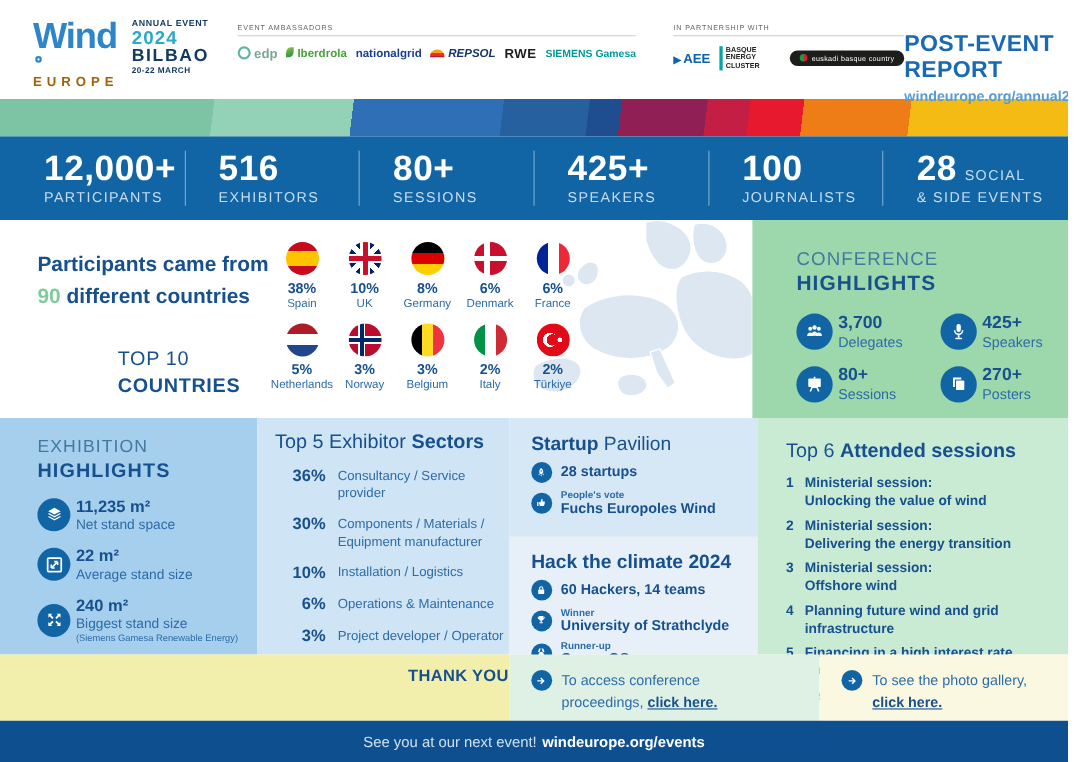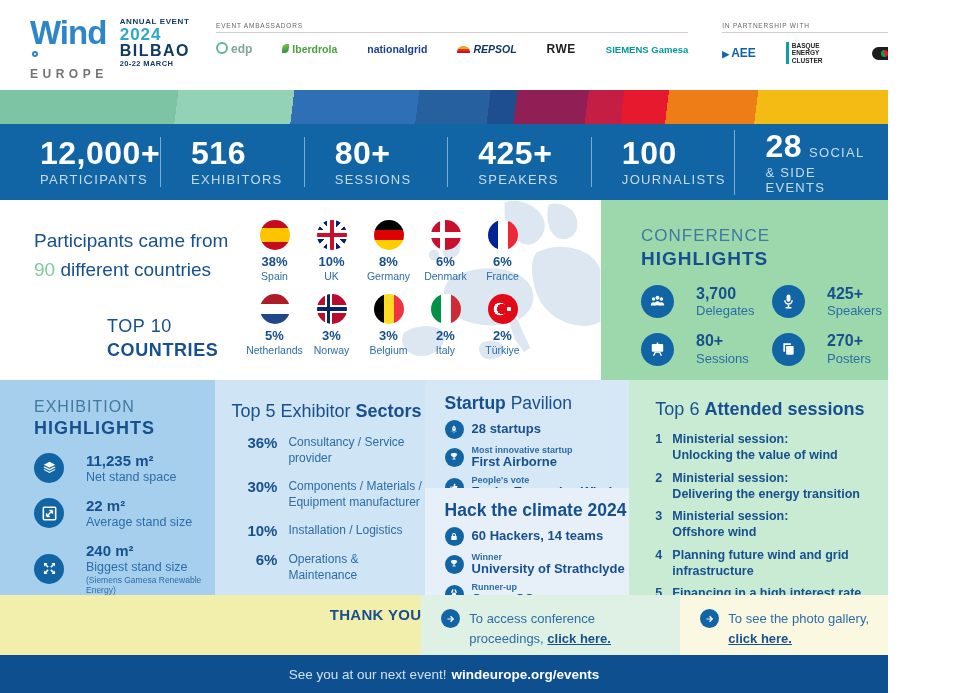--- a/index.html
+++ b/index.html
@@ -4,36 +4,36 @@
 <style>
   :root{
     --stats-bar:#1265a5; --footer-bar:#0d4f8f; --text-dark:#17508e; --text-mid:#2d6ca8;
     --conference-green:#9cd8ab; --sessions-green:#c9ebd4; --exhibition-blue:#a6cfee;
     --sectors-blue:#cfe4f4; --startup-blue:#d6e7f5; --hack-blue:#e7f0f8;
     --thanks-yellow:#f2efad; --gallery-cream:#fbf8e1; --proceedings-green:#dff1e4;
     --accent-green:#7fcb9b;
   }
   *{margin:0;padding:0;box-sizing:border-box}
   html,body{font-family:"Liberation Sans",sans-serif;}
-  #page{width:888px;height:693px;position:relative;background:#fff;overflow:hidden}
+  #page{width:971px;height:693px;position:relative;background:#fff;overflow:hidden}
 
   
   .header{height:90px;display:flex;align-items:flex-start;padding:16px 28px 0 30px}
   .wind-logo{line-height:1}
   .wind{font-size:33px;font-weight:bold;color:#2e86c8;letter-spacing:-1px}
   .wind-dot{display:inline-block;width:6px;height:6px;border:2.5px solid #2e86c8;border-radius:50%;vertical-align:top;margin:2px 0 0 2px}
-  .europe{font-size:12px;font-weight:bold;color:#737373;letter-spacing:4.5px;margin-top:3px}
+  .europe{font-size:12px;font-weight:bold;color:#a16207;letter-spacing:4.5px;margin-top:3px}
   .badge{margin-left:12px;line-height:1.02;padding-top:2px}
   .badge .b1{font-size:8px;font-weight:bold;color:#123a63;letter-spacing:.6px}
   .badge .b2{font-size:17px;font-weight:bold;color:#2aa9c9;letter-spacing:1px}
   .badge .b3{font-size:16px;font-weight:bold;color:#123a63;letter-spacing:1.5px}
   .badge .b4{font-size:7.5px;font-weight:bold;color:#123a63;letter-spacing:.4px}
   .logo-group{display:flex;margin-left:26px;flex-direction:column;padding-top:6px}
   .logo-label{font-size:6.5px;letter-spacing:.8px;color:#666;border-bottom:1px solid #cfcfcf;padding-bottom:3px;margin-bottom:9px}
-  .logo-row{display:flex;align-items:center;gap:30px}
+  .logo-row{display:flex;align-items:center;gap:8px}
   .amb,.part{font-size:10.5px;white-space:nowrap}
   .amb[data-variant="edp"]{color:#7fa595;font-weight:bold;font-size:12px}
   .amb[data-variant="edp"]::before{content:'';display:inline-block;width:8px;height:8px;border:2px solid #5fb79a;border-radius:50%;margin-right:3px;vertical-align:-1px}
   .amb[data-variant="iberdrola"]{color:#4ba13e;font-weight:bold}
   .amb[data-variant="iberdrola"]::before{content:'';display:inline-block;width:7px;height:9px;background:linear-gradient(160deg,#8fc641,#1f8a4c);border-radius:60% 0 60% 0;margin-right:3px}
   .amb[data-variant="nationalgrid"]{color:#1b3f93;font-weight:bold}
   .amb[data-variant="repsol"]{color:#13366b;font-weight:bold;font-style:italic}
   .amb[data-variant="repsol"]::before{content:'';display:inline-block;width:13px;height:7px;border-radius:6px 6px 0 0;background:linear-gradient(180deg,#f5a11c 0 45%,#e4321b 45% 78%,#c21532 78%);margin-right:3px;font-style:normal}
   .amb[data-variant="rwe"]{color:#1d1d1b;font-weight:bold;font-size:12px;letter-spacing:.5px}
   .amb[data-variant="siemensgamesa"]{color:#099;font-weight:bold;font-size:9.5px}
@@ -57,21 +57,21 @@
   .stat{flex:1;padding-left:30px}
   .stat+.stat{border-left:1px solid rgba(214,230,244,.55)}
   .stat .big{font-size:32px;font-weight:bold;letter-spacing:.5px;line-height:1}
   .stat .small,.stat .small2{font-size:13px;color:#c6dcee;letter-spacing:1.3px;margin-top:3px}
   .stat[data-variant="inline"] .row{display:flex;align-items:baseline;gap:7px}
   .stat[data-variant="inline"] .small{margin-top:0}
 
   
   .countries{height:180px;position:relative;background:#fff}
   .map-svg{position:absolute;right:287px;top:0;width:215px;height:180px}
-  .intro{position:absolute;left:34px;top:26px;font-size:19px;font-weight:normal;color:var(--text-dark);line-height:1.55}
+  .intro{position:absolute;left:34px;top:26px;font-size:19px;font-weight:bold;color:var(--text-dark);line-height:1.55}
   .intro .num{color:var(--accent-green)}
   .top10{position:absolute;left:107px;top:114px;font-size:18px;color:var(--text-dark);letter-spacing:.6px;line-height:1.35}
   .top10 .t2{font-weight:bold}
   .flags{position:absolute;left:246px;top:20px;display:grid;grid-template-columns:repeat(5,57px);row-gap:12px;text-align:center}
   .flag{width:30px;height:30px;border-radius:50%;margin:0 auto 4px}
   .fpct{font-size:13px;font-weight:bold;color:var(--text-dark)}
   .fcty{font-size:10.5px;color:var(--text-mid);white-space:nowrap;margin-top:1px}
   .flag[data-variant="spain"]{background:linear-gradient(180deg,#c60b1e 0 27%,#ffc400 27% 73%,#c60b1e 73%)}
   .flag[data-variant="uk"]{background:
     linear-gradient(90deg,transparent 0 42%,#C8102E 42% 58%,transparent 58%),
@@ -95,37 +95,37 @@
   .flag[data-variant="italy"]{background:linear-gradient(90deg,#009246 0 33%,#fff 33% 66%,#CE2B37 66%)}
   .flag[data-variant="turkiye"]{background:
     radial-gradient(circle at 70% 50%,#fff 0 8%,transparent 9%),
     radial-gradient(circle at 47% 50%,#E30A17 0 23%,transparent 24%),
     radial-gradient(circle at 40% 50%,#fff 0 27%,transparent 28%),#E30A17}
 
   .conf-panel{position:absolute;right:0;top:0;width:287px;height:180px;background:var(--conference-green);padding:26px 0 0 40px}
   .sec-title1{font-size:17px;letter-spacing:1px;color:#41799f}
   .sec-title2{font-size:19px;font-weight:bold;color:var(--text-dark);letter-spacing:1px;margin-top:2px}
   .conf-grid{display:grid;grid-template-columns:131px 1fr;margin-top:15px;row-gap:14px}
-  .chip{display:flex;gap:22px;align-items:center}
+  .chip{display:flex;gap:5px;align-items:center}
   .ic{width:33px;height:33px;border-radius:50%;background:var(--stats-bar);display:flex;align-items:center;justify-content:center;flex:none;--icbg:var(--stats-bar)}
   .ic svg{width:19px;height:19px;fill:#fff}
   .chip .val{font-size:16px;font-weight:bold;color:var(--text-dark);line-height:1.15}
   .chip .lab{font-size:13px;color:var(--text-mid)}
 
   
   .middle{height:215px;display:flex}
   .exhibition{width:236px;background:var(--exhibition-blue);padding:18px 0 0 34px}
   .exh-items .chip{margin-top:13px}
   .exhibition .ic{width:30px;height:30px}
   .exhibition .ic svg{width:18px;height:18px}
   .chip .val2{font-size:15px;font-weight:bold;color:var(--text-dark);line-height:1.2}
   .chip .lab2{font-size:12.5px;color:var(--text-mid)}
   .chip .note{font-size:8.5px;color:var(--text-mid);margin-top:1px}
   .note:empty{display:none}
-  .sectors{width:231px;background:var(--sectors-blue);padding:21px 0 0 16px}
+  .sectors{width:231px;background:var(--sectors-blue);padding:11px 0 0 16px}
   .h-mix{font-size:18px;color:var(--text-dark)}
   .h-mix .hb{font-weight:bold}
   .sector-row{display:grid;grid-template-columns:46px 1fr;column-gap:11px;margin-top:12px;align-items:start}
   .sector-row .pct{font-size:15px;font-weight:bold;color:var(--text-dark);text-align:right}
   .sector-row .slab{font-size:12px;color:var(--text-mid);line-height:1.3;padding-top:1px}
   .col3{width:228px;display:flex;flex-direction:column}
   .startup{height:108px;background:var(--startup-blue);padding:13px 0 0 20px}
   .hack{height:107px;background:var(--hack-blue);padding:12px 0 0 20px}
   .mini-row{display:flex;gap:8px;margin-top:6px;align-items:center}
   .mini-ic{width:19px;height:19px;border-radius:50%;background:var(--stats-bar);display:flex;align-items:center;justify-content:center;flex:none;--icbg:var(--stats-bar)}
@@ -530,31 +530,20 @@
               </svg>
             </span>
             <span class="mtxt">
 
               <div class="mval">28 startups</div>
             </span>
           </div>
           <div class="mini-row">
             <span class="mini-ic">
               <svg style="width: 12px; height: 12px; fill: rgb(255, 255, 255);">
-                <use href="#i-trophy"></use>
-              </svg>
-            </span>
-            <span class="mtxt">
-              <div class="msmall">Most innovative startup</div>
-              <div class="mval">First Airborne</div>
-            </span>
-          </div>
-          <div class="mini-row">
-            <span class="mini-ic">
-              <svg style="width: 12px; height: 12px; fill: rgb(255, 255, 255);">
                 <use href="#i-thumb"></use>
               </svg>
             </span>
             <span class="mtxt">
               <div class="msmall">People's vote</div>
               <div class="mval">Fuchs Europoles Wind</div>
             </span>
           </div>
       </div>
       <div class="hack">

